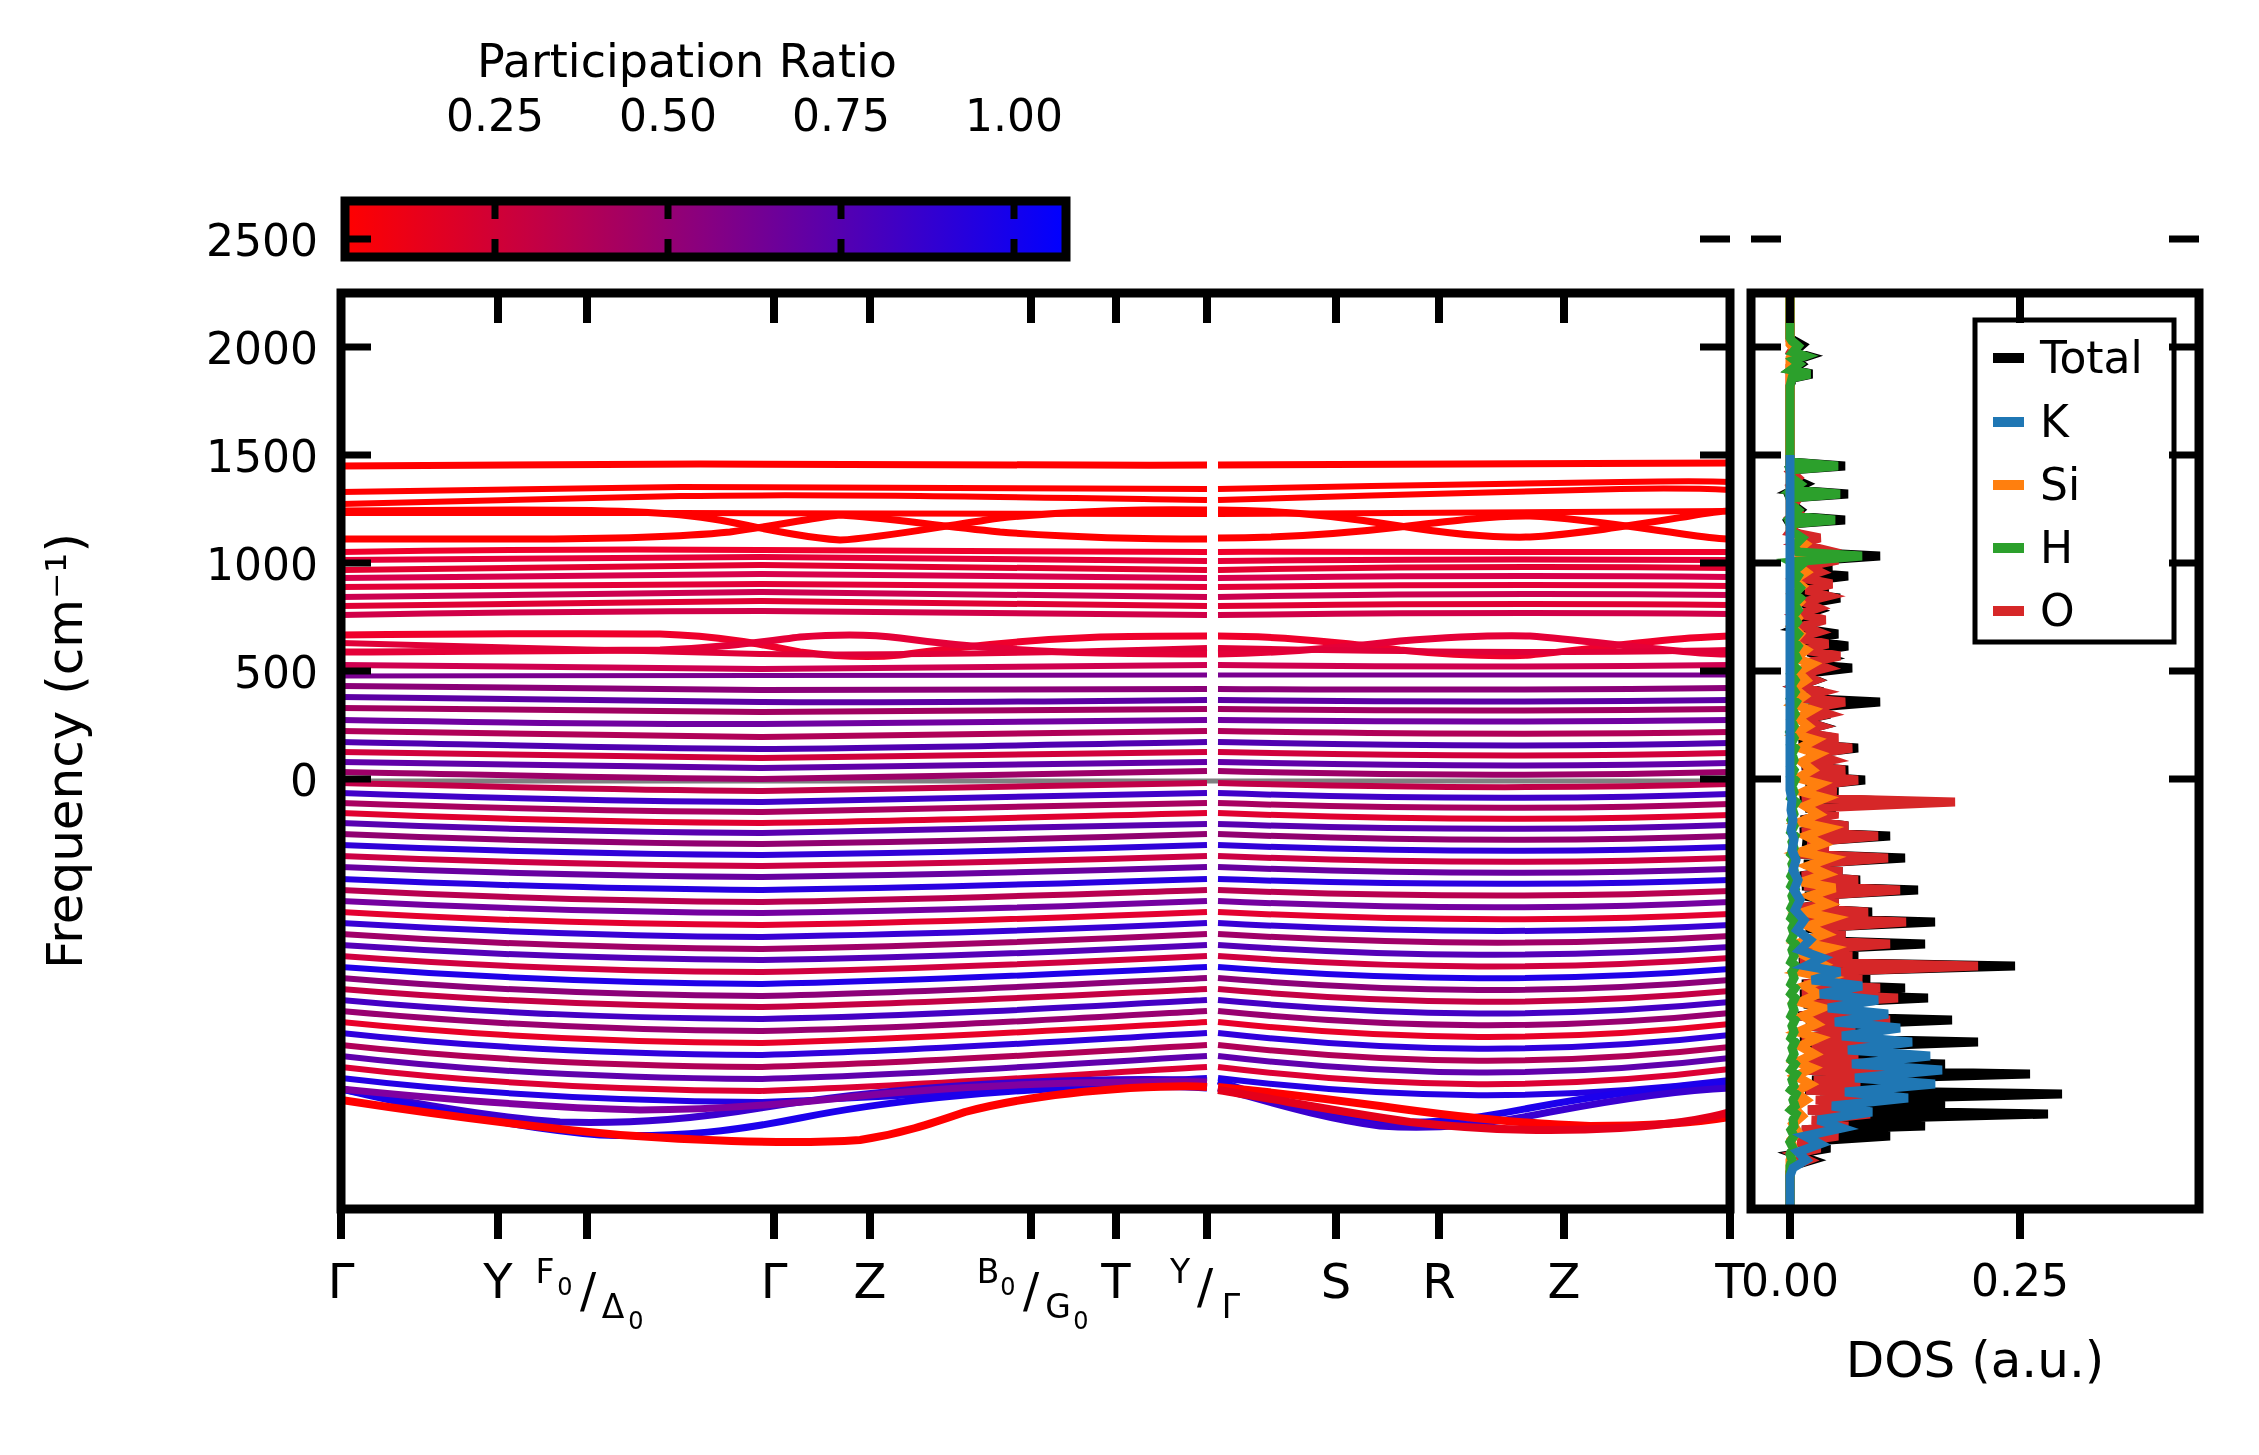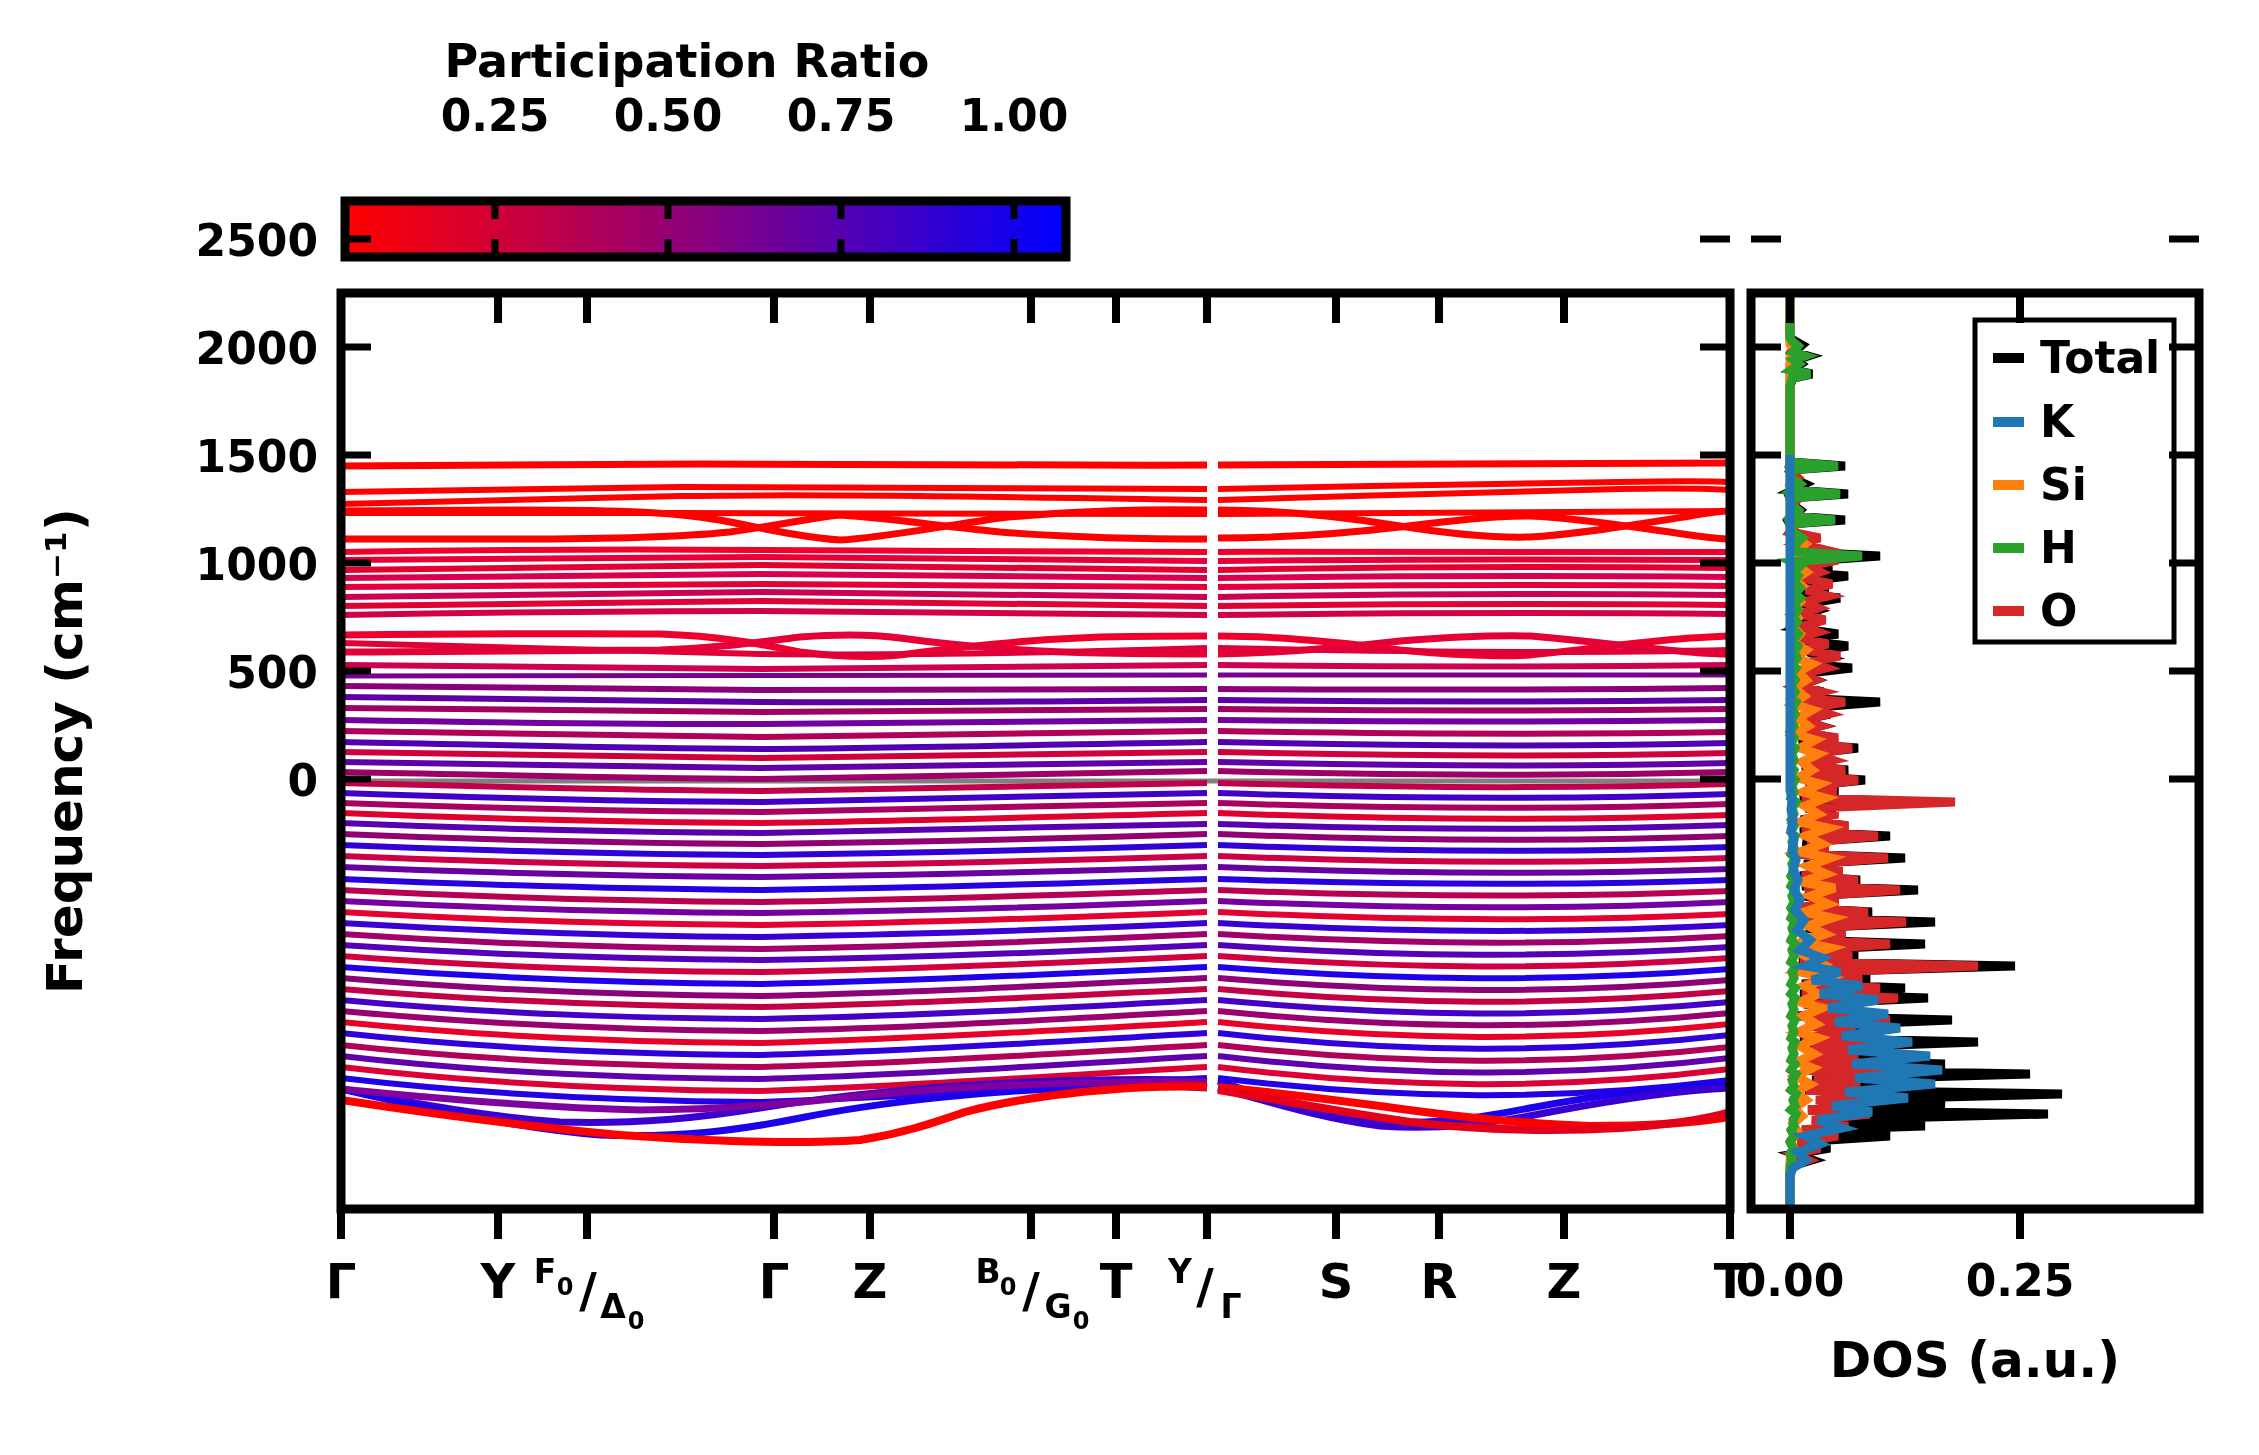--- a/index.html
+++ b/index.html
@@ -1,18 +1,18 @@
 <!DOCTYPE html>
 <html><head>
 <meta charset="utf-8">
 <style>
   html,body{margin:0;padding:0;background:#ffffff;}
   body{width:2259px;height:1455px;position:relative;
        font-family:"DejaVu Sans", sans-serif;color:#000;}
-  .fig{position:absolute;left:0;top:0;width:2259px;height:1455px;font-weight:bold;}
+  .fig{position:absolute;left:0;top:0;width:2259px;height:1455px;}
   svg{display:block;}
   text{font-family:"DejaVu Sans", sans-serif;fill:#000;}
   .tick-lbl{font-size:44px;}
   .axis-lbl{font-size:50px;}
   .cbar-title{font-size:46px;}
   .cbar-tick{font-size:44px;}
   .legend-lbl{font-size:44px;}
   .xsym{font-size:48px;}
   .xsym-small{font-size:33px;}
   .xsym-sub{font-size:24px;}

